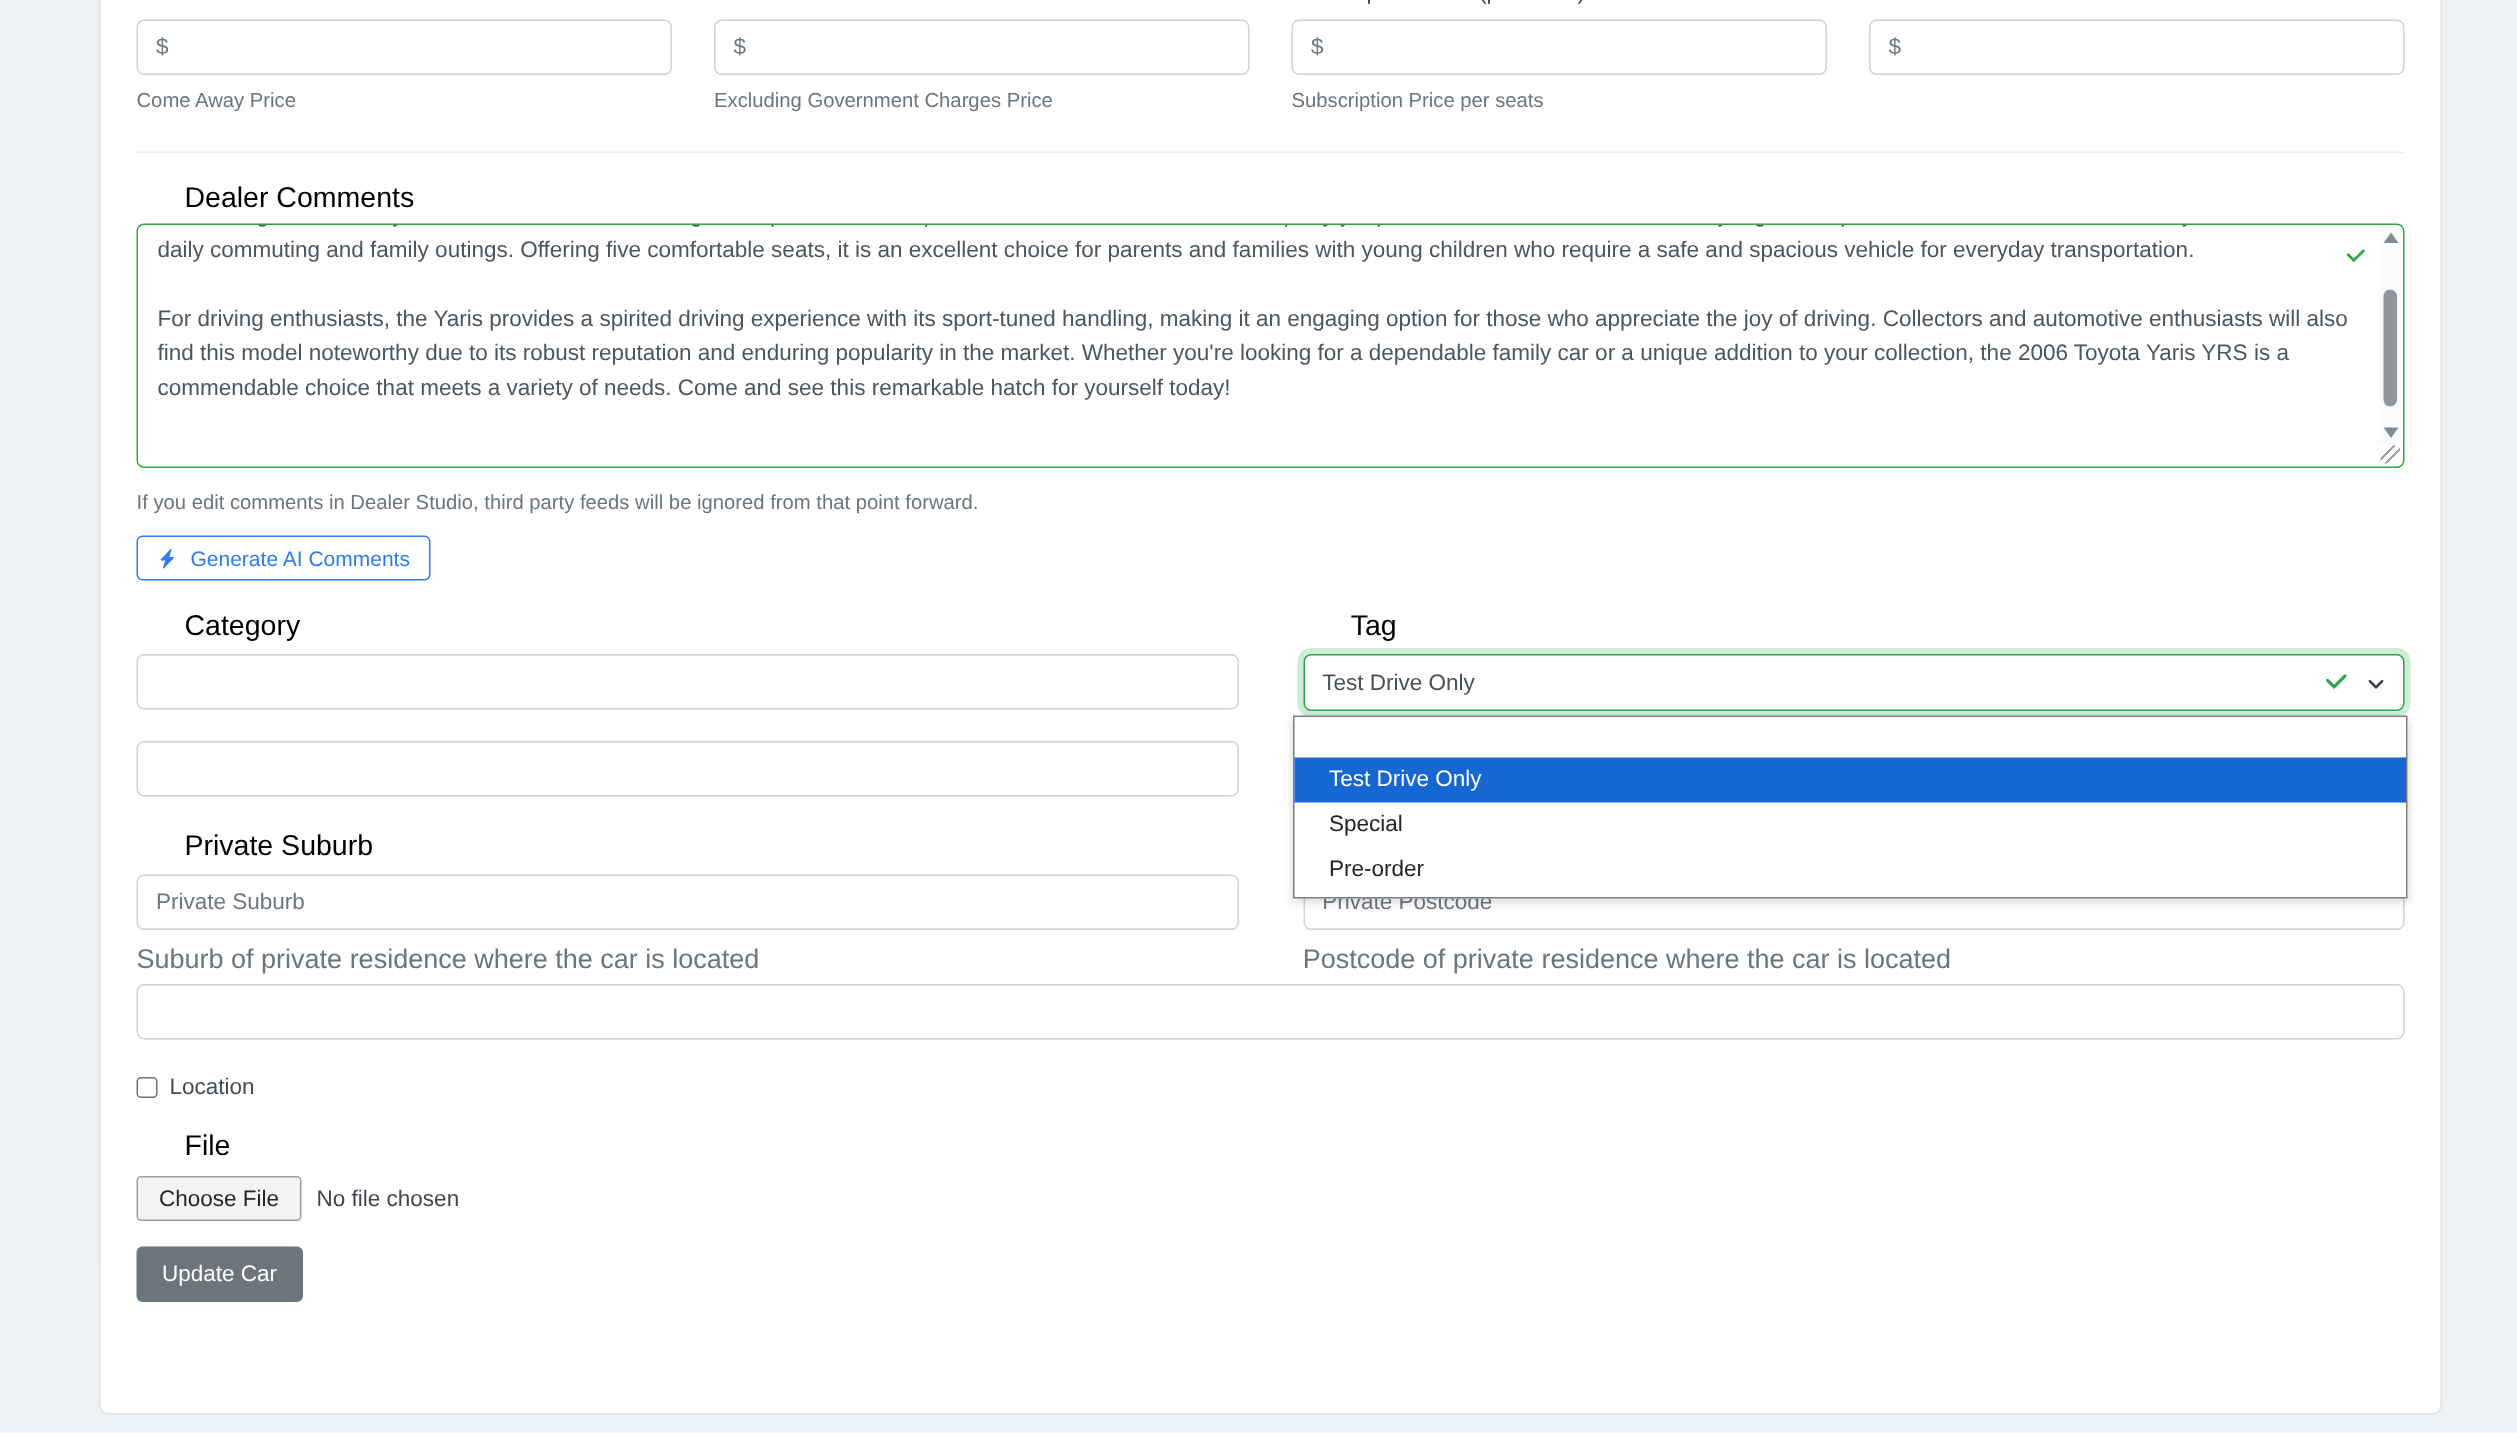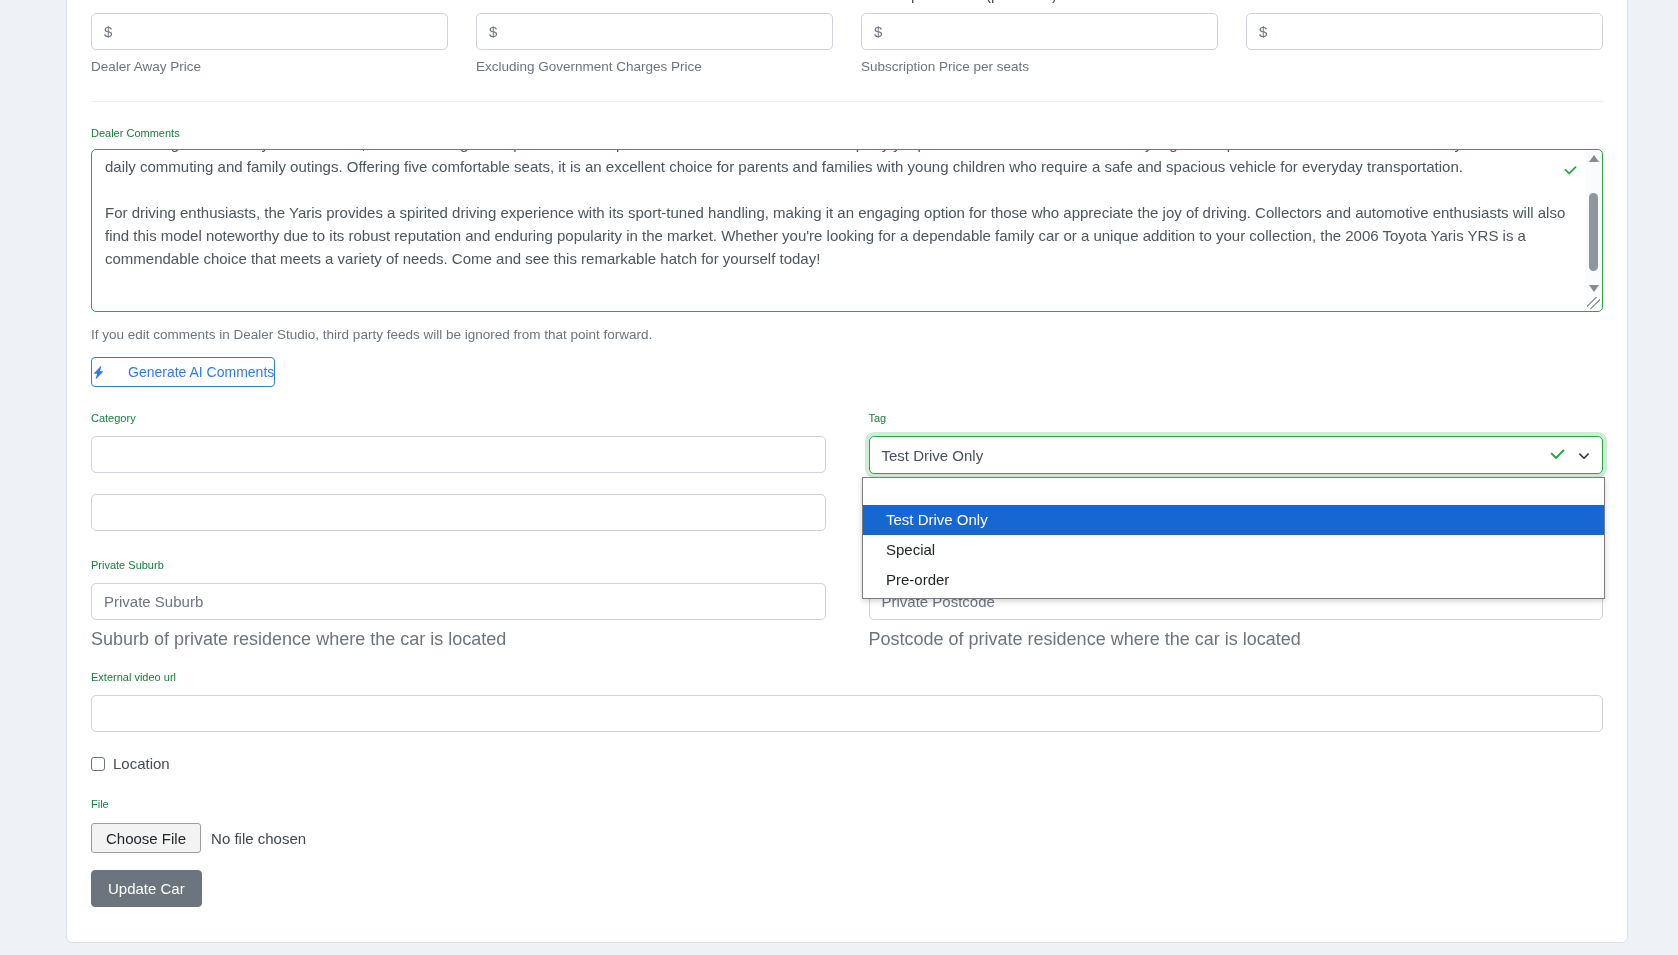--- a/index.html
+++ b/index.html
@@ -57,23 +57,24 @@
   }
 
   hr.divider {
     border: none;
     border-top: 1px solid #ebedef;
     margin-top: 27px;
   }
 
   
   .section-label {
-    font-size: 11px;
+    font-size: 19px;
     line-height: 18px;
-    color: #15803d;
+    color: #000000;
+    margin-left: 32px;
   }
   .comments-label { margin-top: 22px; }
   .textarea-box {
     position: relative;
     margin-top: 7px;
     height: 163px;
     border: 1px solid #28a745;
     border-radius: 5px;
     background: #fff;
     overflow: hidden;
@@ -140,23 +141,23 @@
     margin-top: 15px;
     font-size: 13.5px;
     line-height: 16px;
     color: #6c757d;
   }
 
   .gen-btn {
     margin-top: 14px;
     display: inline-flex;
     align-items: center;
-    gap: 23px;
+    gap: 9px;
     height: 30px;
-    padding: 0 0;
+    padding: 0 13px;
     background: #fff;
     border: 1px solid #2e7bf0;
     border-radius: 4px;
     color: #2e7bf0;
     font-family: inherit;
     font-size: 14px;
     cursor: pointer;
   }
 
   
@@ -284,21 +285,21 @@
 </head>
 <body>
 
 <div class="card">
 
   
   <div class="price-grid">
     <span class="clipped-label">Subscription Price (per week)</span>
     <div>
       <input class="text-input" type="text" placeholder="$" style="">
-      <div class="caption">Dealer Away Price</div>
+      <div class="caption">Come Away Price</div>
     </div>
     <div>
       <input class="text-input" type="text" placeholder="$" style="">
       <div class="caption">Excluding Government Charges Price</div>
     </div>
     <div>
       <input class="text-input" type="text" placeholder="$" style="">
       <div class="caption">Subscription Price per seats</div>
     </div>
     <div>
@@ -383,21 +384,20 @@
       <div class="helper">Suburb of private residence where the car is located</div>
     </div>
     <div>
       <div class="spacer27"></div>
       <input class="text-input" type="text" placeholder="Private Postcode" style="">
       <div class="helper">Postcode of private residence where the car is located</div>
     </div>
   </div>
 
   
-  <div class="section-label" style="margin-top:21px">External video url</div>
   <input class="text-input mt9" type="text" style="">
 
   
   <div class="reserved-row">
     <div class="checkbox"></div>
     <span class="reserved-label">Location</span>
   </div>
 
   
   <div class="section-label file-label">File</div>

